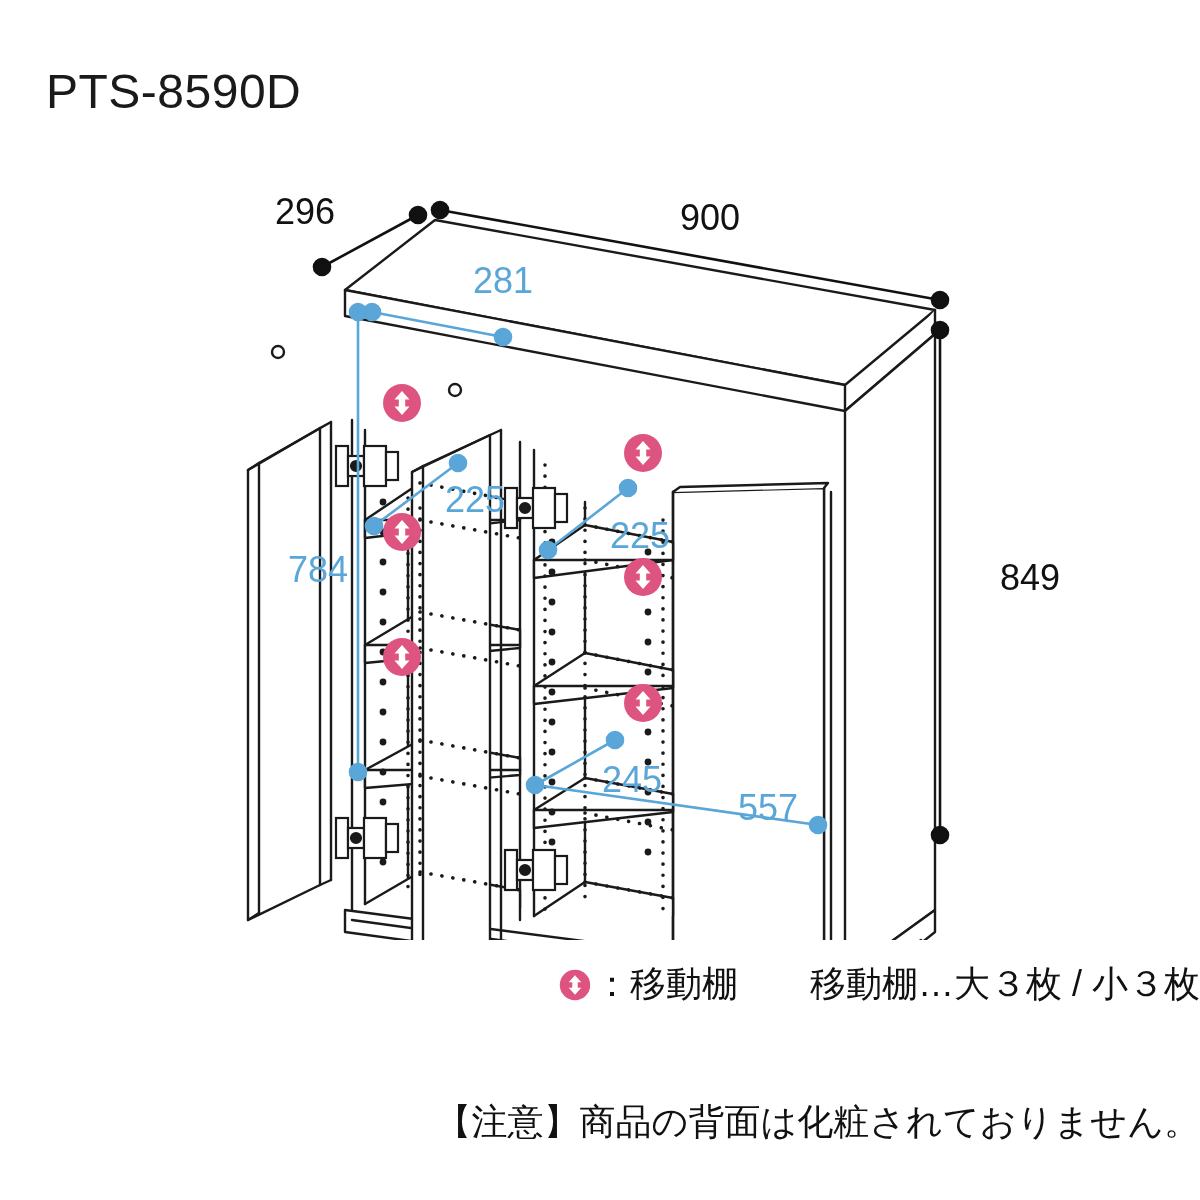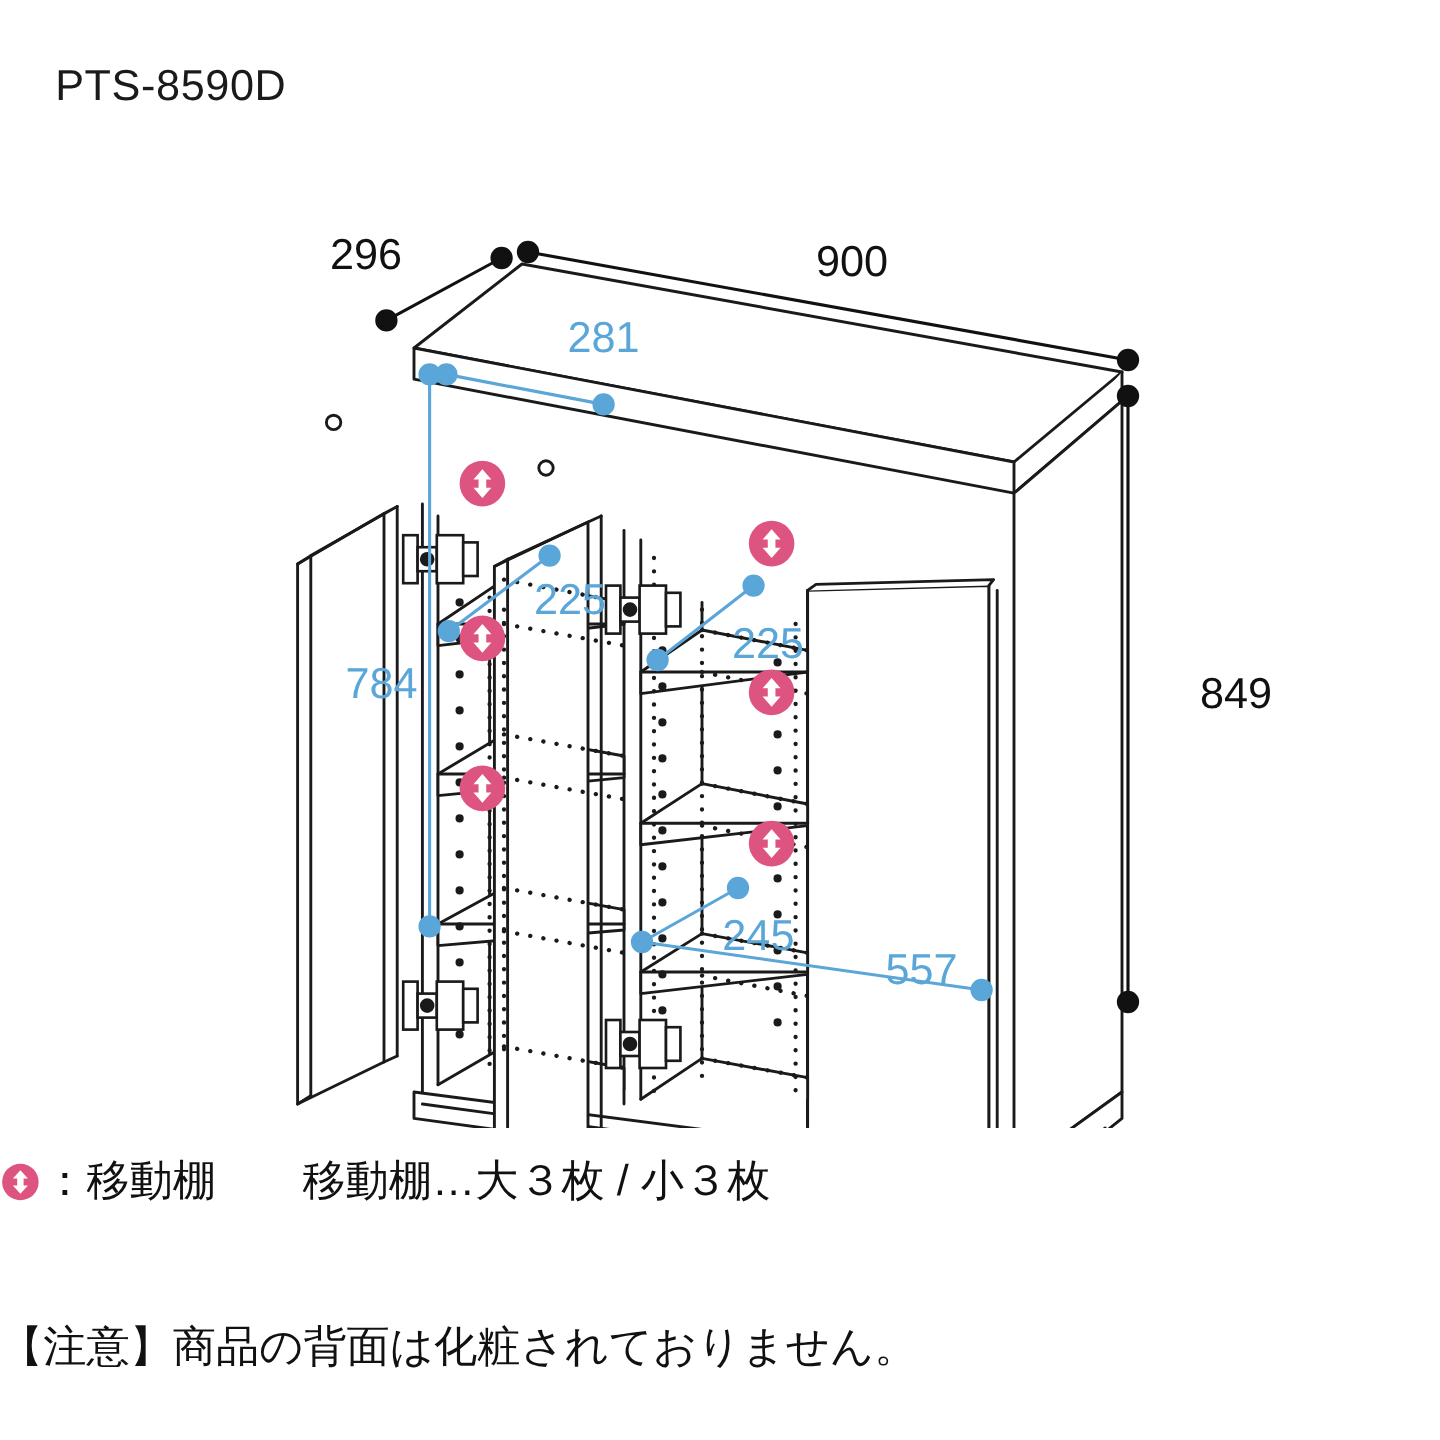--- a/index.html
+++ b/index.html
@@ -22,22 +22,22 @@
     height: 1200px;
   }
   .hdr {
     position: absolute;
     font-weight: 400;
     color: #1a1a1a;
     white-space: nowrap;
   }
   #title {
     left: 46px;
-    top: 50px;
-    font-size: 36px;
+    top: 64px;
+    font-size: 48px;
     letter-spacing: 0.5px;
   }
   #unit {
     right: 44px;
     top: 50px;
     font-size: 40px;
   }
   #figure {
     position: absolute;
     left: 0;
@@ -49,21 +49,21 @@
   #footer {
     position: absolute;
     left: 0;
     top: 960px;
     width: 1200px;
     height: 230px;
   }
   .fline {
     position: absolute;
     width: 100%;
-    text-align: left;
+    text-align: right;
     font-size: 36px;
     color: #111;
     white-space: nowrap;
   }
   #fl1 { top: 0px; }
   #fl2 { top: 63px; }
   #fl3 { top: 126px; margin-top: 12px; }
   .fl-inner {
     display: inline-flex;
     align-items: center;

